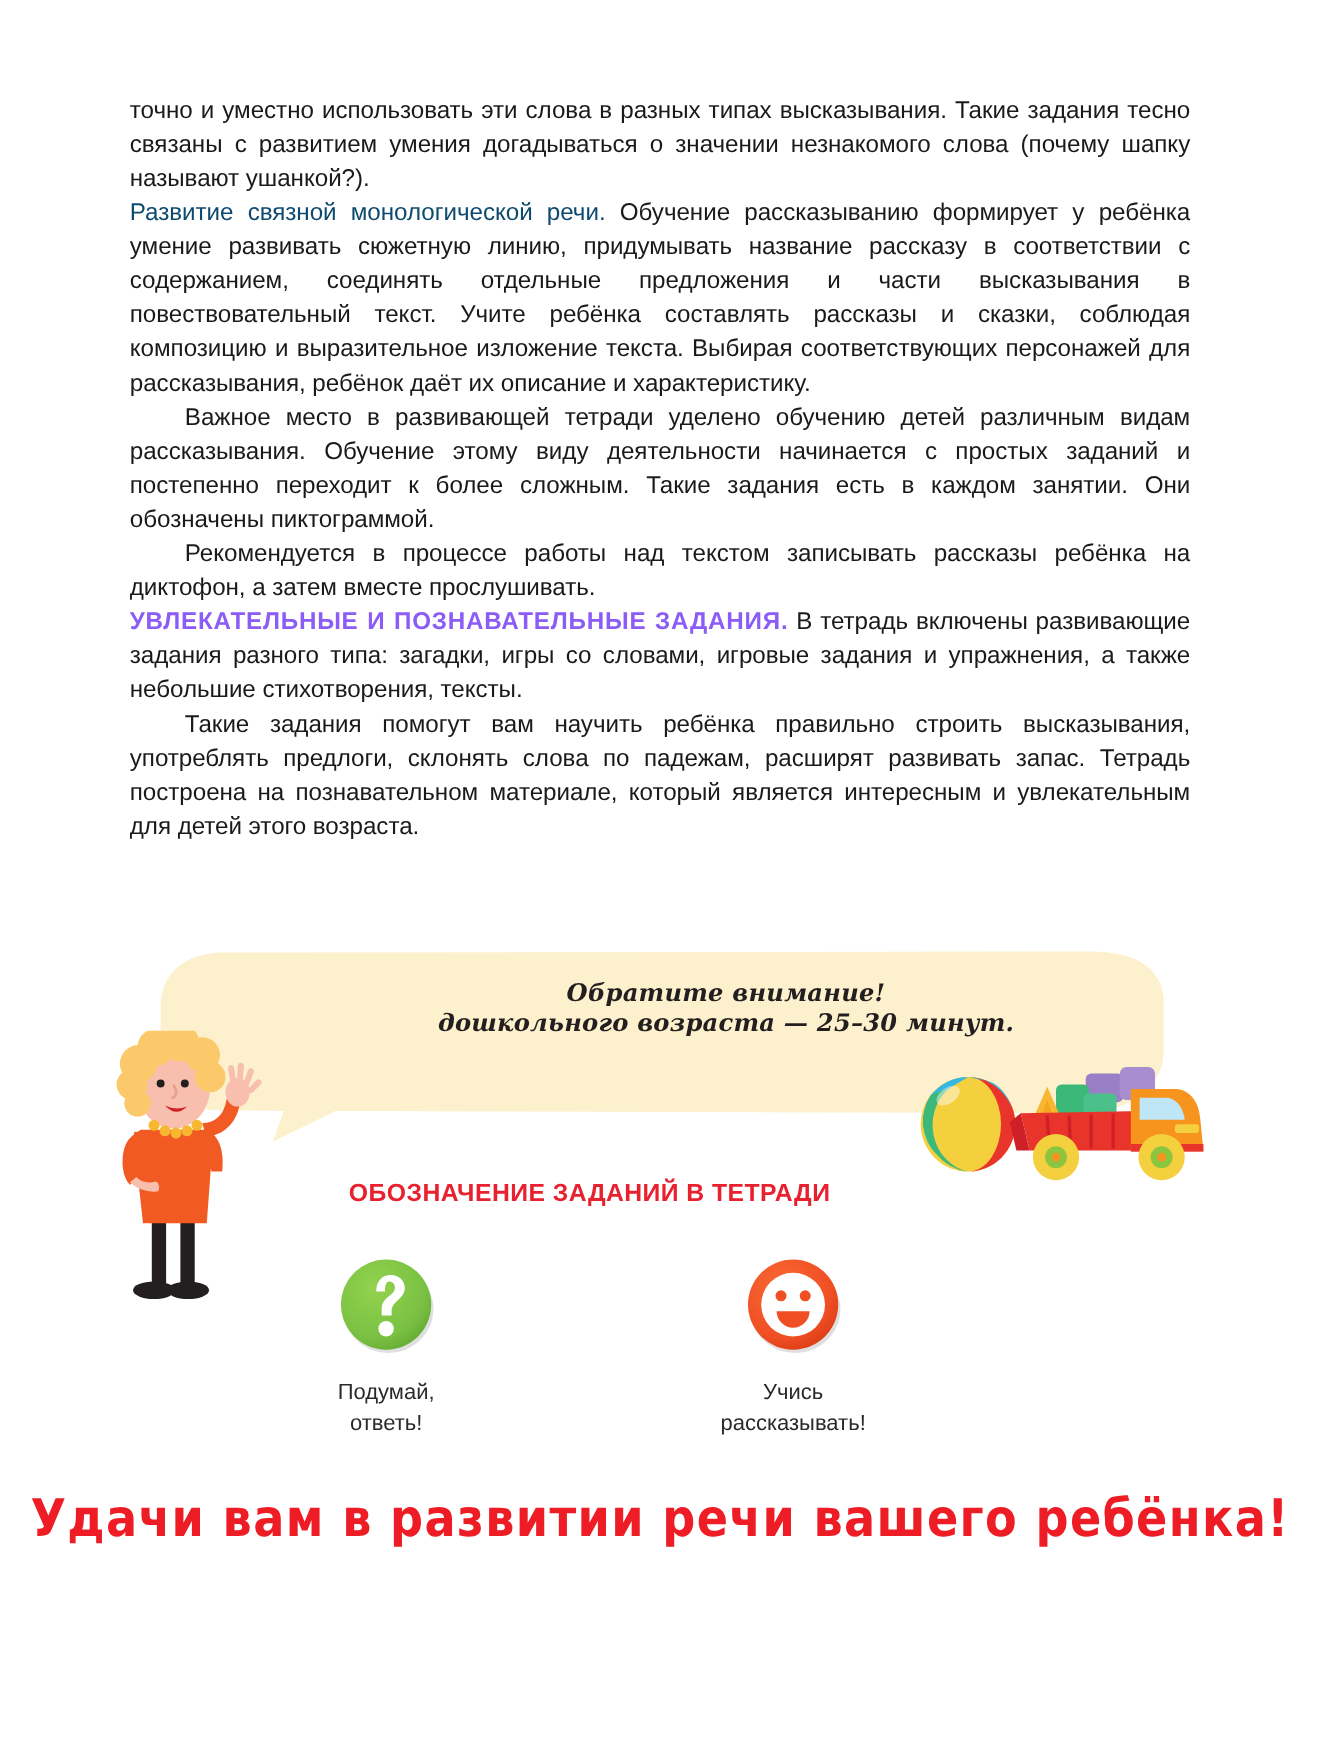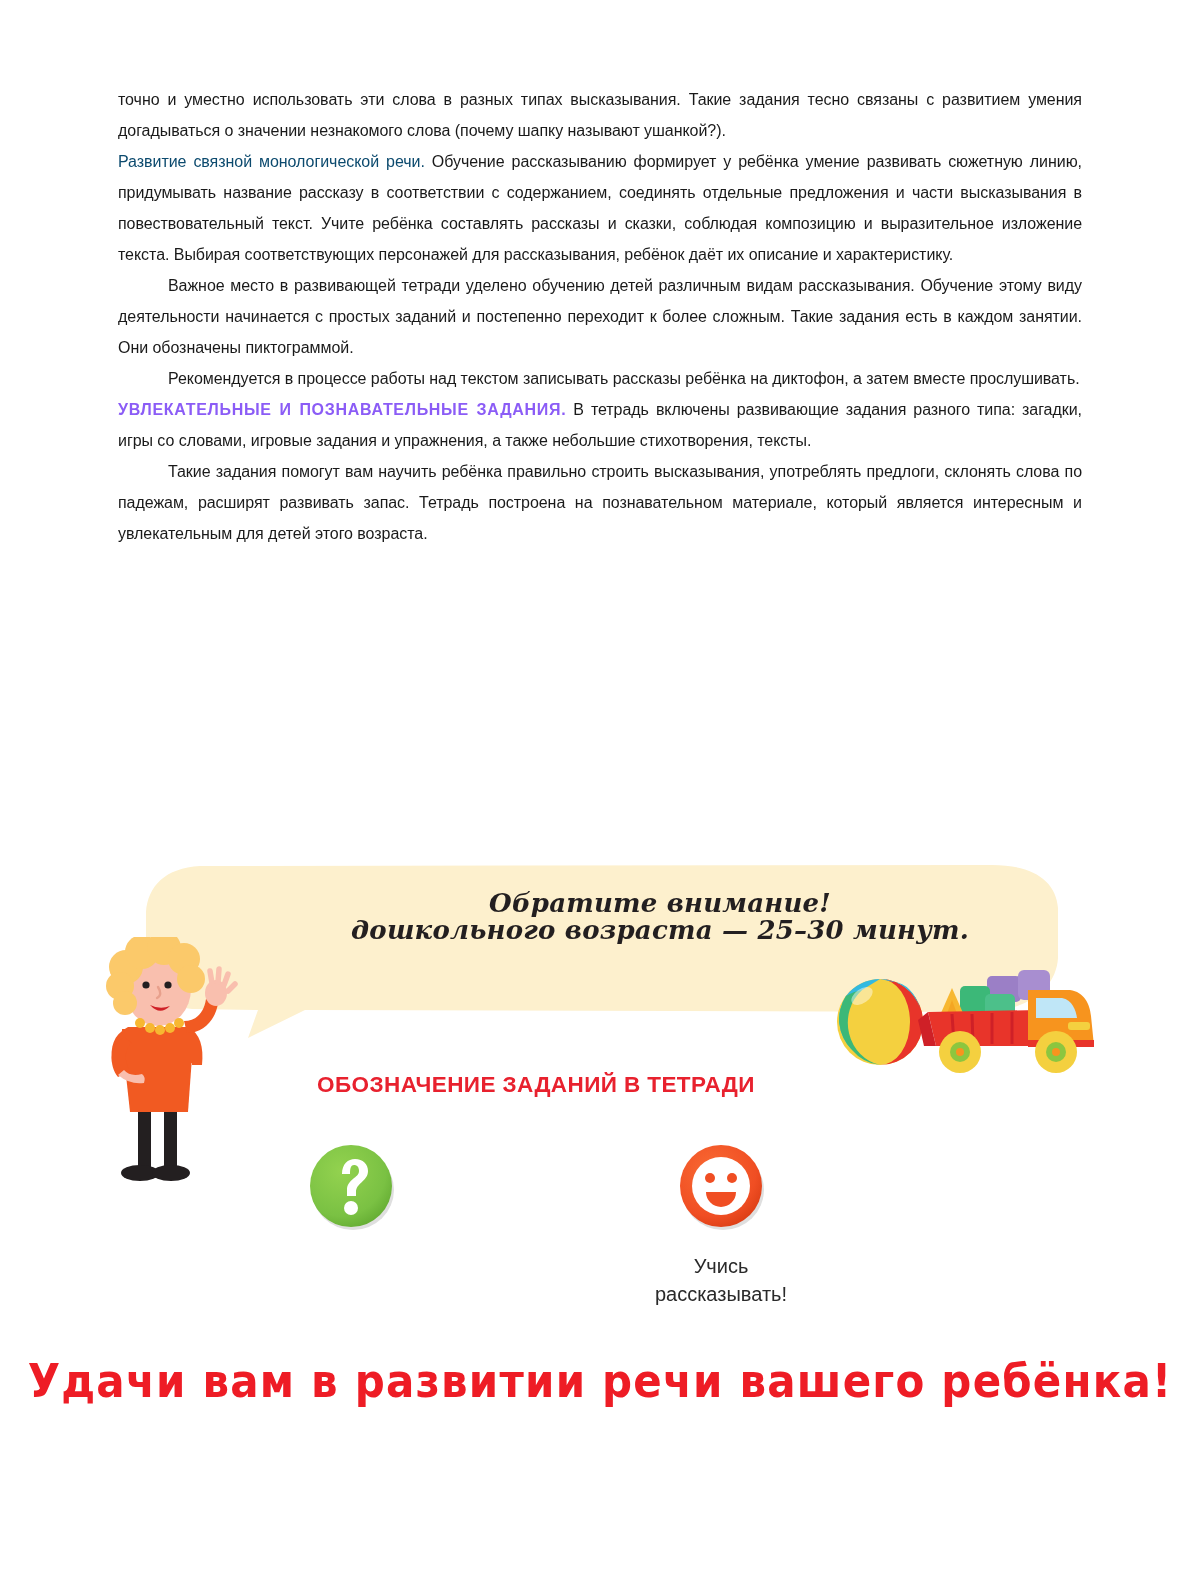--- a/index.html
+++ b/index.html
@@ -19,21 +19,21 @@
 
   
   .text-column {
     position: absolute;
     left: 118px;
     top: 84px;
     width: 964px;
   }
   .para {
     margin: 0;
-    font-size: 16px;
+    font-size: 22px;
     line-height: 31px;
     text-align: justify;
     text-justify: inter-word;
     letter-spacing: -0.05px;
   }
   .para.indent { text-indent: 50px; }
   .para + .para { margin-top: 0; }
 
   .lead-green {
     color: #0c4a6e;
@@ -64,21 +64,21 @@
 
   .bubble-text {
     position: absolute;
     left: 150px;
     top: 30px;
     width: 740px;
     text-align: center;
     font-family: "DejaVu Serif", serif;
     font-style: italic;
     font-weight: bold;
-    font-size: 26px;
+    font-size: 22px;
     line-height: 26.5px;
     color: #231f20;
     letter-spacing: 0.2px;
   }
   .bubble-text .bl { display: block; white-space: pre; }
 
   .woman-figure {
     position: absolute;
     left: 92px;
     top: 92px;
@@ -296,20 +296,24 @@
             </radialGradient>
           </defs>
           <ellipse cx="46" cy="48" rx="41" ry="40" fill="#b9b9b9" opacity="0.45"></ellipse>
           <circle cx="44" cy="44" r="41" fill="url(#gq)"></circle>
           <path d="M 35 32 C 35 22 41 17 48 17 C 56 17 61 22 61 29
                    C 61 39 49 41 49 50 L 49 54 L 40 54 L 40 48
                    C 40 37 52 36 52 29 C 52 25 50 23 47 23
                    C 44 23 43 26 43 32 Z" fill="#ffffff"></path>
           <circle cx="44" cy="66" r="7" fill="#ffffff"></circle>
         </svg>
+      </div>
+      <div class="legend-label">
+        <span class="bl">Подумай,</span>
+        <span class="bl">ответь!</span>
       </div>
     </div>
 
     <div class="legend-item">
       <div class="legend-icon">
         <svg width="88" height="88" viewBox="0 0 88 88" xmlns="http://www.w3.org/2000/svg">
           <defs>
             <radialGradient id="gs" cx="38%" cy="32%" r="78%">
               <stop offset="0%" stop-color="#f96a33"></stop>
               <stop offset="70%" stop-color="#f04e23"></stop>

